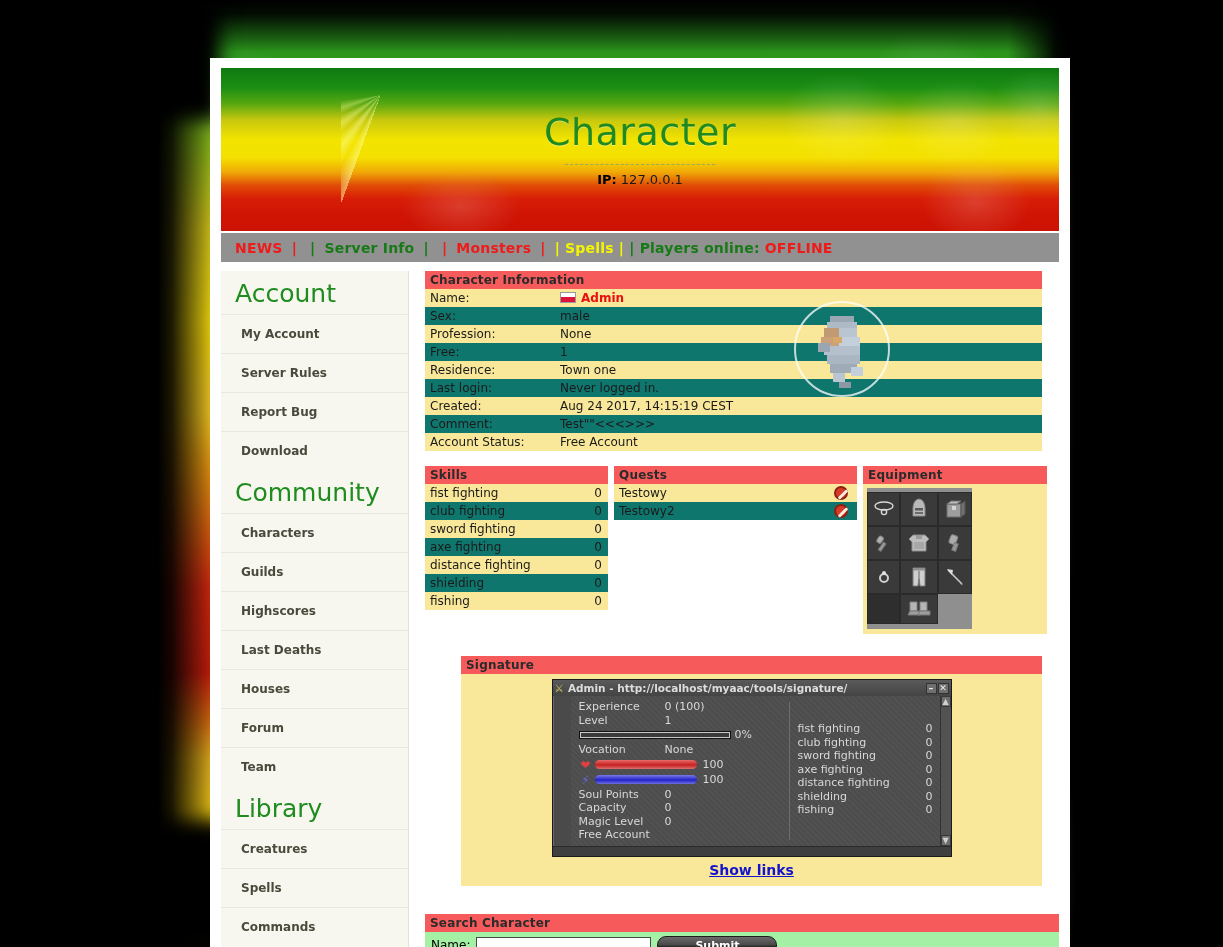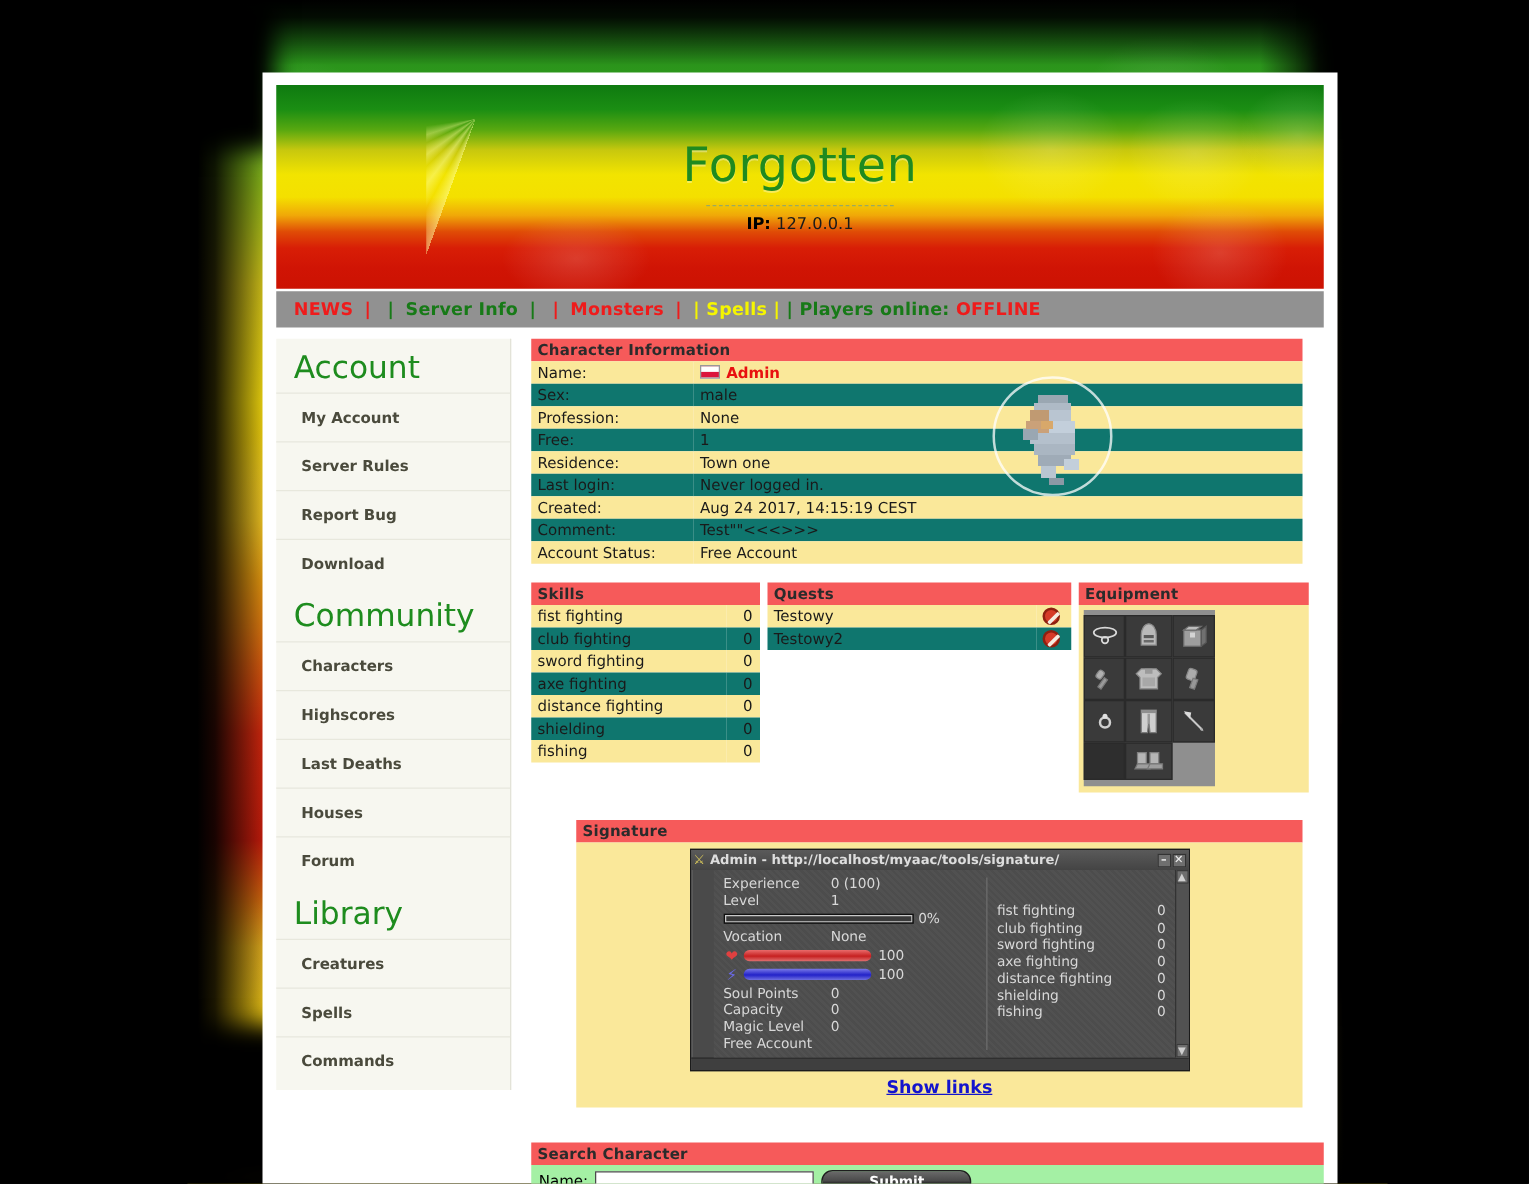--- a/index.html
+++ b/index.html
@@ -463,21 +463,21 @@
 
   <div class="container">
 
     <div class="banner">
       <div class="banner-ray"></div>
       <div class="banner-leaf" style="left:560px; top:4px;   width:120px; height:95px;"></div>
       <div class="banner-leaf" style="left:680px; top:10px;  width:110px; height:90px;"></div>
       <div class="banner-leaf" style="left:770px; top:0px;   width:95px;  height:80px;"></div>
       <div class="banner-leaf" style="left:700px; top:92px;  width:110px; height:85px;"></div>
       <div class="banner-leaf" style="left:180px; top:104px; width:120px; height:70px;"></div>
-      <div class="banner-title">Forgotten</div>
+      <div class="banner-title">Character</div>
       <div class="banner-divider"></div>
       <div class="banner-ip">
         <b>IP:</b>
         <span>127.0.0.1</span>
       </div>
     </div>
 
     <div class="navbar">
       <span class="nav-red">NEWS</span>
       <span class="nav-sep-r"> | </span>
@@ -501,24 +501,26 @@
       <div class="sidebar">
 
         <div class="side-head">Account</div>
         <div class="side-item">My Account</div>
         <div class="side-item">Server Rules</div>
         <div class="side-item">Report Bug</div>
         <div class="side-item">Download</div>
 
         <div class="side-head">Community</div>
         <div class="side-item">Characters</div>
+        <div class="side-item">Guilds</div>
         <div class="side-item">Highscores</div>
         <div class="side-item">Last Deaths</div>
         <div class="side-item">Houses</div>
         <div class="side-item">Forum</div>
+        <div class="side-item">Team</div>
 
         <div class="side-head">Library</div>
         <div class="side-item">Creatures</div>
         <div class="side-item">Spells</div>
         <div class="side-item">Commands</div>
 
       </div>
 
       <div class="main">
 

